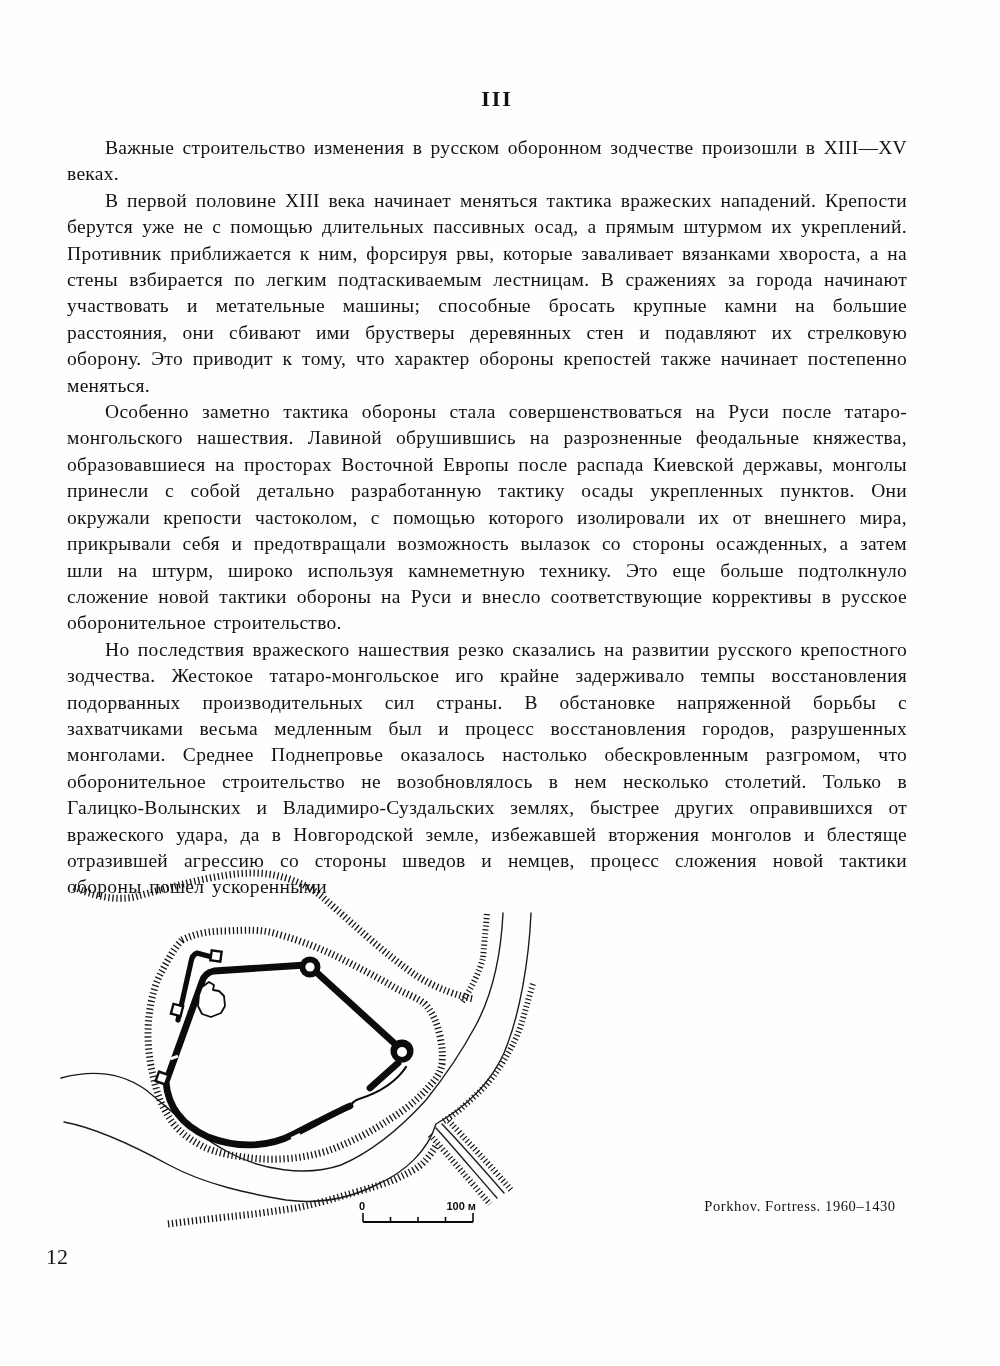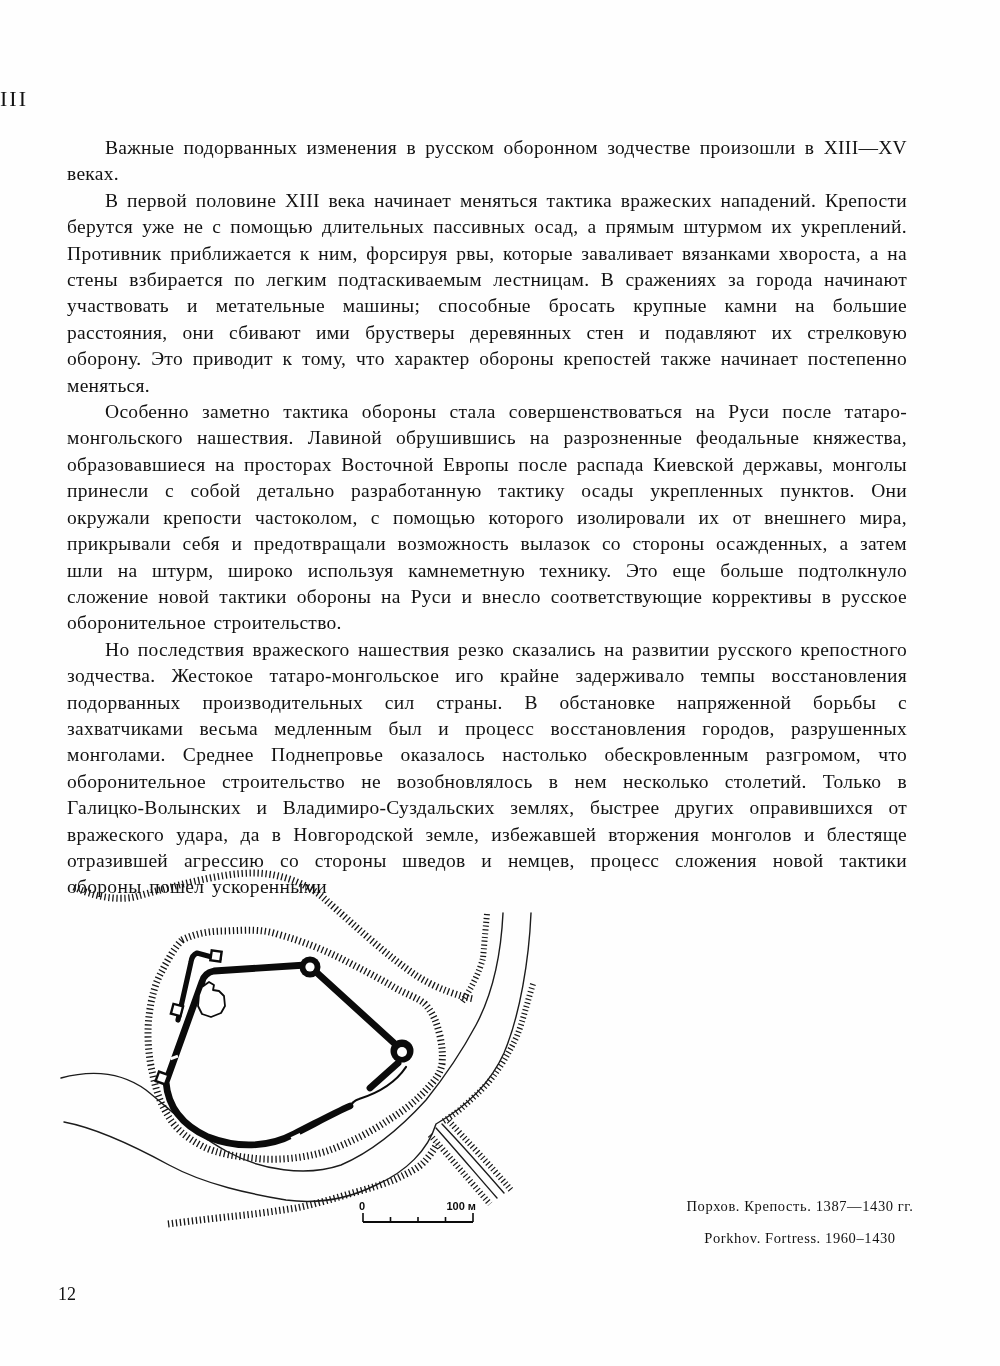--- a/index.html
+++ b/index.html
@@ -4,59 +4,59 @@
 <style>
   html,body{margin:0;padding:0;}
   body{
     width:1000px;height:1366px;background:#f4f4f2;
     font-family:"Liberation Serif", serif;color:#121212;
   }
   .page{
     position:relative;width:1000px;height:1366px;background:#fefefe;overflow:hidden;
   }
   .section-heading{
-    position:absolute;top:86px;left:0;width:978px;
-    font-size:22px;letter-spacing:2px;font-weight:normal;
+    position:absolute;top:86px;left:8px;width:978px;text-align:center;
+    font-size:22px;letter-spacing:2px;font-weight:bold;
   }
   .body-text{
     position:absolute;top:135px;left:67px;width:840px;
     font-size:19.5px;line-height:26.4px;text-align:justify;
   }
   .body-text p{margin:0;text-indent:38px;word-spacing:2.5px;letter-spacing:0.3px;}
   .figure-wrap{
     position:absolute;top:860px;left:56px;width:486px;height:392px;margin:0;
   }
   .figure-wrap svg{display:block;width:486px;height:392px;}
   .caption{
     position:absolute;top:1190px;left:608px;width:384px;text-align:center;
     font-size:14.5px;line-height:32px;letter-spacing:0.6px;
   }
   .page-number{
-    position:absolute;top:1244px;left:58px;font-size:18px;margin-top:40px;
+    position:absolute;top:1244px;left:46px;font-size:22px;
   }
   .hach{fill:none;stroke:#161616;stroke-width:7;stroke-dasharray:1.3 2.7;}
   .hach-thin{fill:none;stroke:#161616;stroke-width:6;stroke-dasharray:1.2 2.6;}
   .river{fill:none;stroke:#1c1c1c;stroke-width:1.4;stroke-linecap:round;}
   .wall{fill:none;stroke:#0b0b0b;stroke-width:6.8;stroke-linejoin:round;stroke-linecap:round;}
   .wall-outer{fill:none;stroke:#0b0b0b;stroke-width:5.2;stroke-linejoin:round;stroke-linecap:round;}
   .thinline{fill:none;stroke:#0b0b0b;stroke-width:2.2;stroke-linecap:round;}
   .sqtower{fill:#ffffff;stroke:#0b0b0b;stroke-width:2.4;}
   .scalebar{stroke:#0b0b0b;stroke-width:2;}
   .scaletick{stroke:#0b0b0b;stroke-width:1.6;}
   .scaletext{font-family:"Liberation Sans", sans-serif;font-size:11px;font-weight:bold;fill:#0b0b0b;}
 </style>
 </head>
 <body>
 
 <div class="page">
 
   <div class="section-heading">III</div>
 
   <div class="body-text">
-    <p>Важные подорванных изменения в русском оборонном зодчестве произошли в XIII—XV веках.</p>
+    <p>Важные строительство изменения в русском оборонном зодчестве произошли в XIII—XV веках.</p>
     <p>В первой половине XIII века начинает меняться тактика вражеских нападений. Крепости берутся уже не с помощью длительных пассивных осад, а прямым штурмом их укреплений. Противник приближается к ним, форсируя рвы, которые заваливает вязанками хвороста, а на стены взбирается по легким подтаскиваемым лестницам. В сражениях за города начинают участвовать и метательные машины; способные бросать крупные камни на большие расстояния, они сбивают ими брустверы деревянных стен и подавляют их стрелковую оборону. Это приводит к тому, что характер обороны крепостей также начинает постепенно меняться.</p>
     <p>Особенно заметно тактика обороны стала совершенствоваться на Руси после татаро-монгольского нашествия. Лавиной обрушившись на разрозненные феодальные княжества, образовавшиеся на просторах Восточной Европы после распада Киевской державы, монголы принесли с собой детально разработанную тактику осады укрепленных пунктов. Они окружали крепости частоколом, с помощью которого изолировали их от внешнего мира, прикрывали себя и предотвращали возможность вылазок со стороны осажденных, а затем шли на штурм, широко используя камнеметную технику. Это еще больше подтолкнуло сложение новой тактики обороны на Руси и внесло соответствующие коррективы в русское оборонительное строительство.</p>
     <p>Но последствия вражеского нашествия резко сказались на развитии русского крепостного зодчества. Жестокое татаро-монгольское иго крайне задерживало темпы восстановления подорванных производительных сил страны. В обстановке напряженной борьбы с захватчиками весьма медленным был и процесс восстановления городов, разрушенных монголами. Среднее Поднепровье оказалось настолько обескровленным разгромом, что оборонительное строительство не возобновлялось в нем несколько столетий. Только в Галицко-Волынских и Владимиро-Суздальских землях, быстрее других оправившихся от вражеского удара, да в Новгородской земле, избежавшей вторжения монголов и блестяще отразившей агрессию со стороны шведов и немцев, процесс сложения новой тактики обороны пошел ускоренными</p>
   </div>
 
   <figure class="figure-wrap">
     <svg viewBox="0 0 486 392" xmlns="http://www.w3.org/2000/svg">
 
       <g>
 
@@ -118,19 +118,18 @@
         <line class="scaletick" x1="334.5" y1="362" x2="334.5" y2="357"></line>
         <line class="scaletick" x1="362" y1="362" x2="362" y2="357"></line>
         <line class="scaletick" x1="389.5" y1="362" x2="389.5" y2="357"></line>
         <text class="scaletext" x="303" y="350" text-anchor="start">0</text>
         <text class="scaletext" x="420" y="350" text-anchor="end">100 м</text>
       </g>
     </svg>
   </figure>
 
   <div class="caption">
-    <div>Порхов. Крепость. 1387—1430 гг.</div>
     <div>Porkhov. Fortress. 1960–1430</div>
   </div>
 
   <div class="page-number">12</div>
 
 </div>
 
 </body></html>

